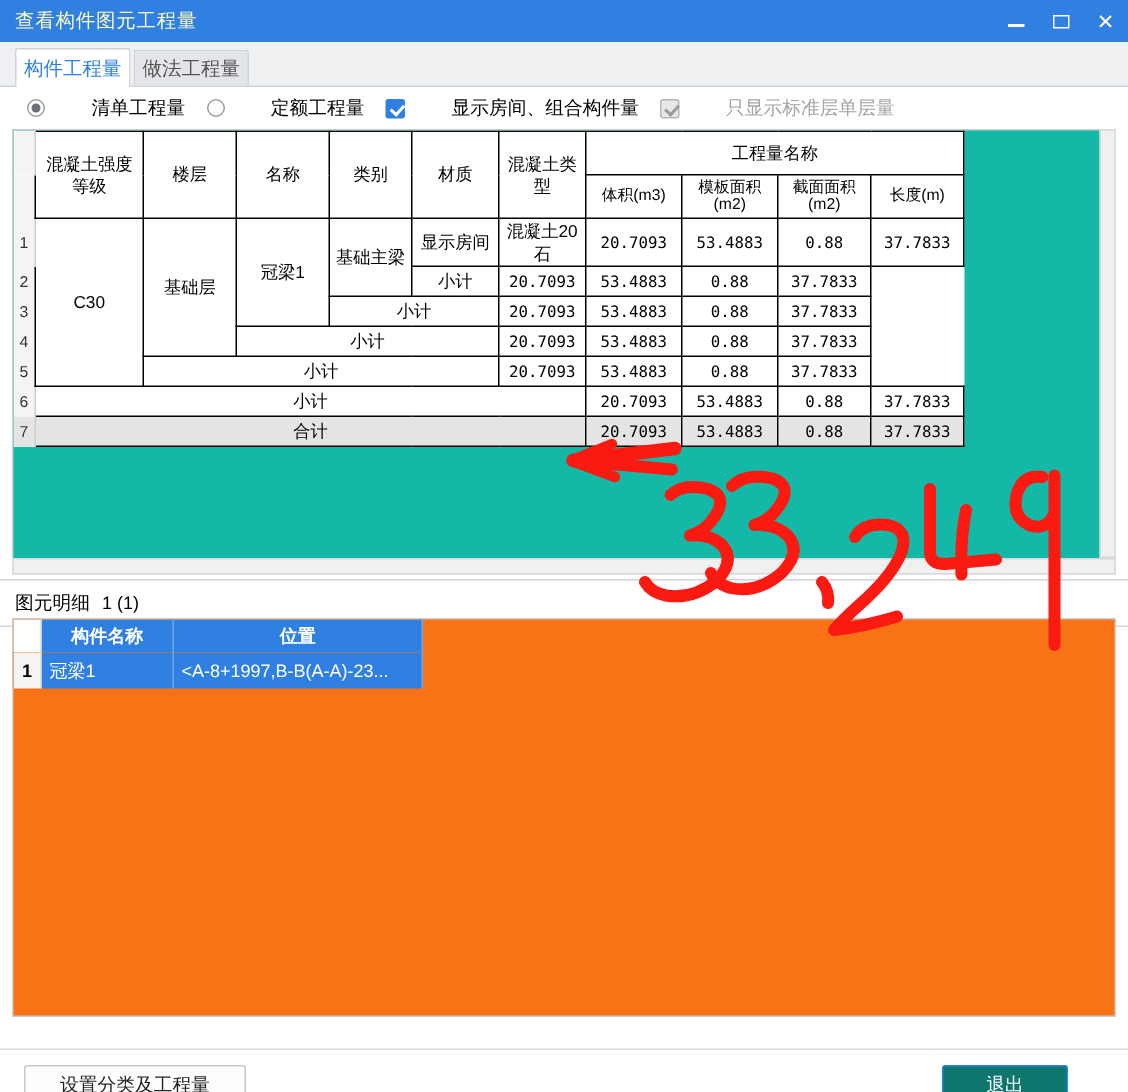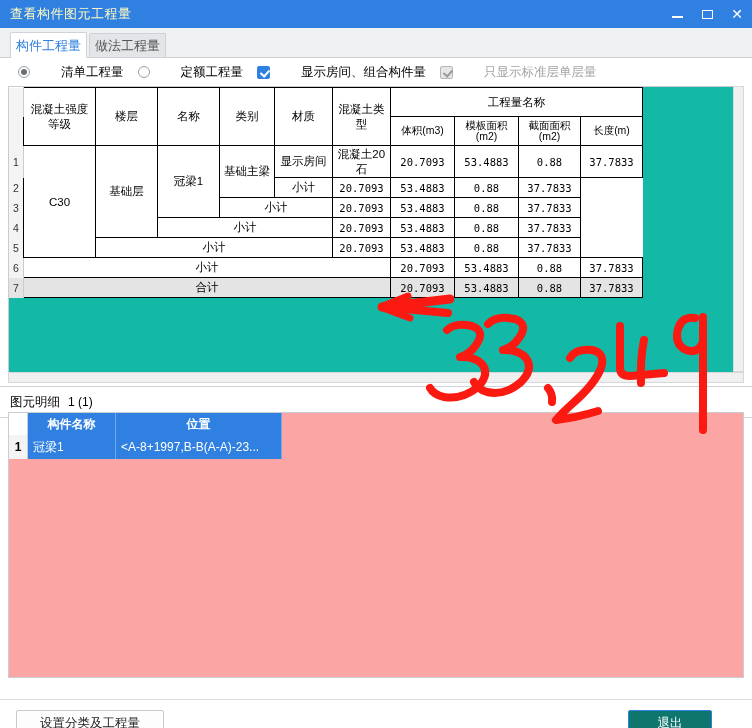--- a/index.html
+++ b/index.html
@@ -114,21 +114,21 @@
   .detail-header{
     position:absolute;left:0;top:386px;width:752px;height:32px;
     display:flex;align-items:center;padding-left:10px;
     box-sizing:border-box;font-size:12.5px;
     border-top:1px solid #d0d3d7;border-bottom:1px solid #d0d3d7;
     background:#fff;
   }
   .detail-count{margin-left:8px;font-size:12px;}
   .detail-body{
     position:absolute;left:8px;top:412px;width:736px;height:266px;
-    border:1px solid #c9ccd1;box-sizing:border-box;background:#fca5a5;overflow:hidden;
+    border:1px solid #c9ccd1;box-sizing:border-box;background:#f97316;overflow:hidden;
   }
   table.detail{border-collapse:collapse;table-layout:fixed;font-size:12px;}
   table.detail th{
     background:#2f80e0;color:#fff;font-weight:bold;height:20px;
     border-right:1px solid #6fa9ec;font-size:12px;text-align:center;
   }
   table.detail td{
     height:24px;border-right:1px solid #6fa9ec;padding:0 5px;
     font-size:12px;white-space:nowrap;overflow:hidden;
   }

